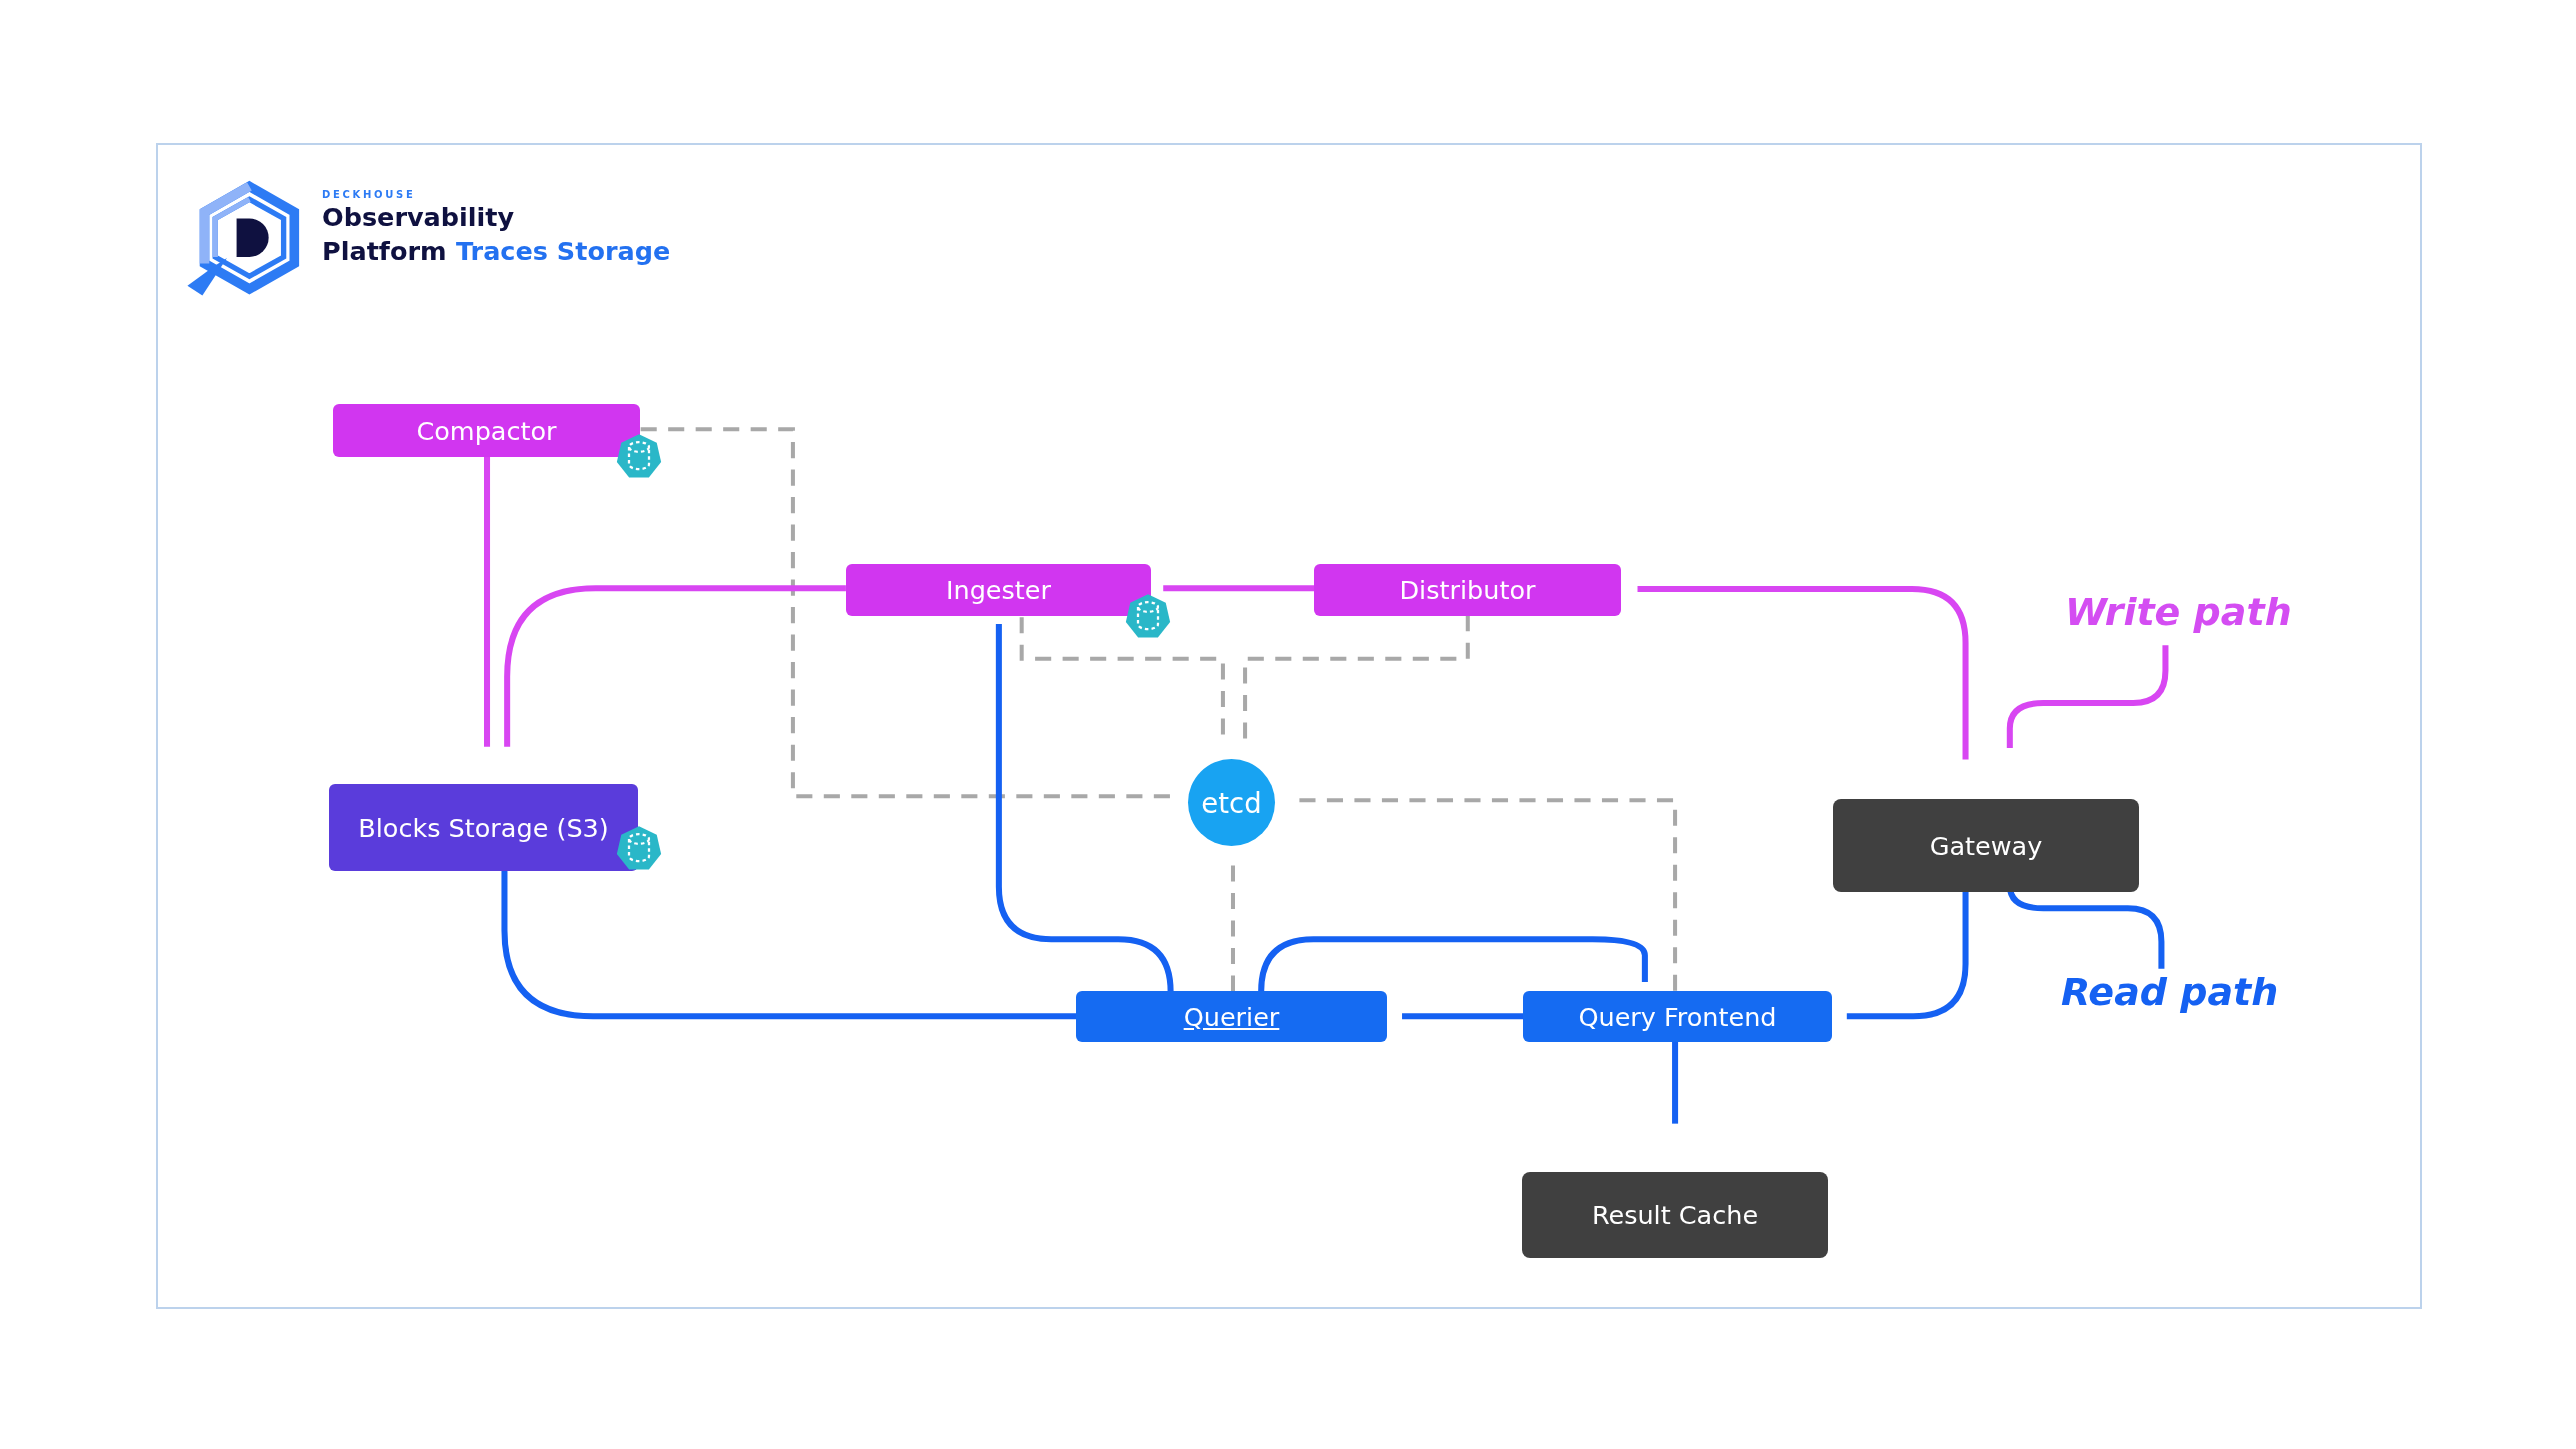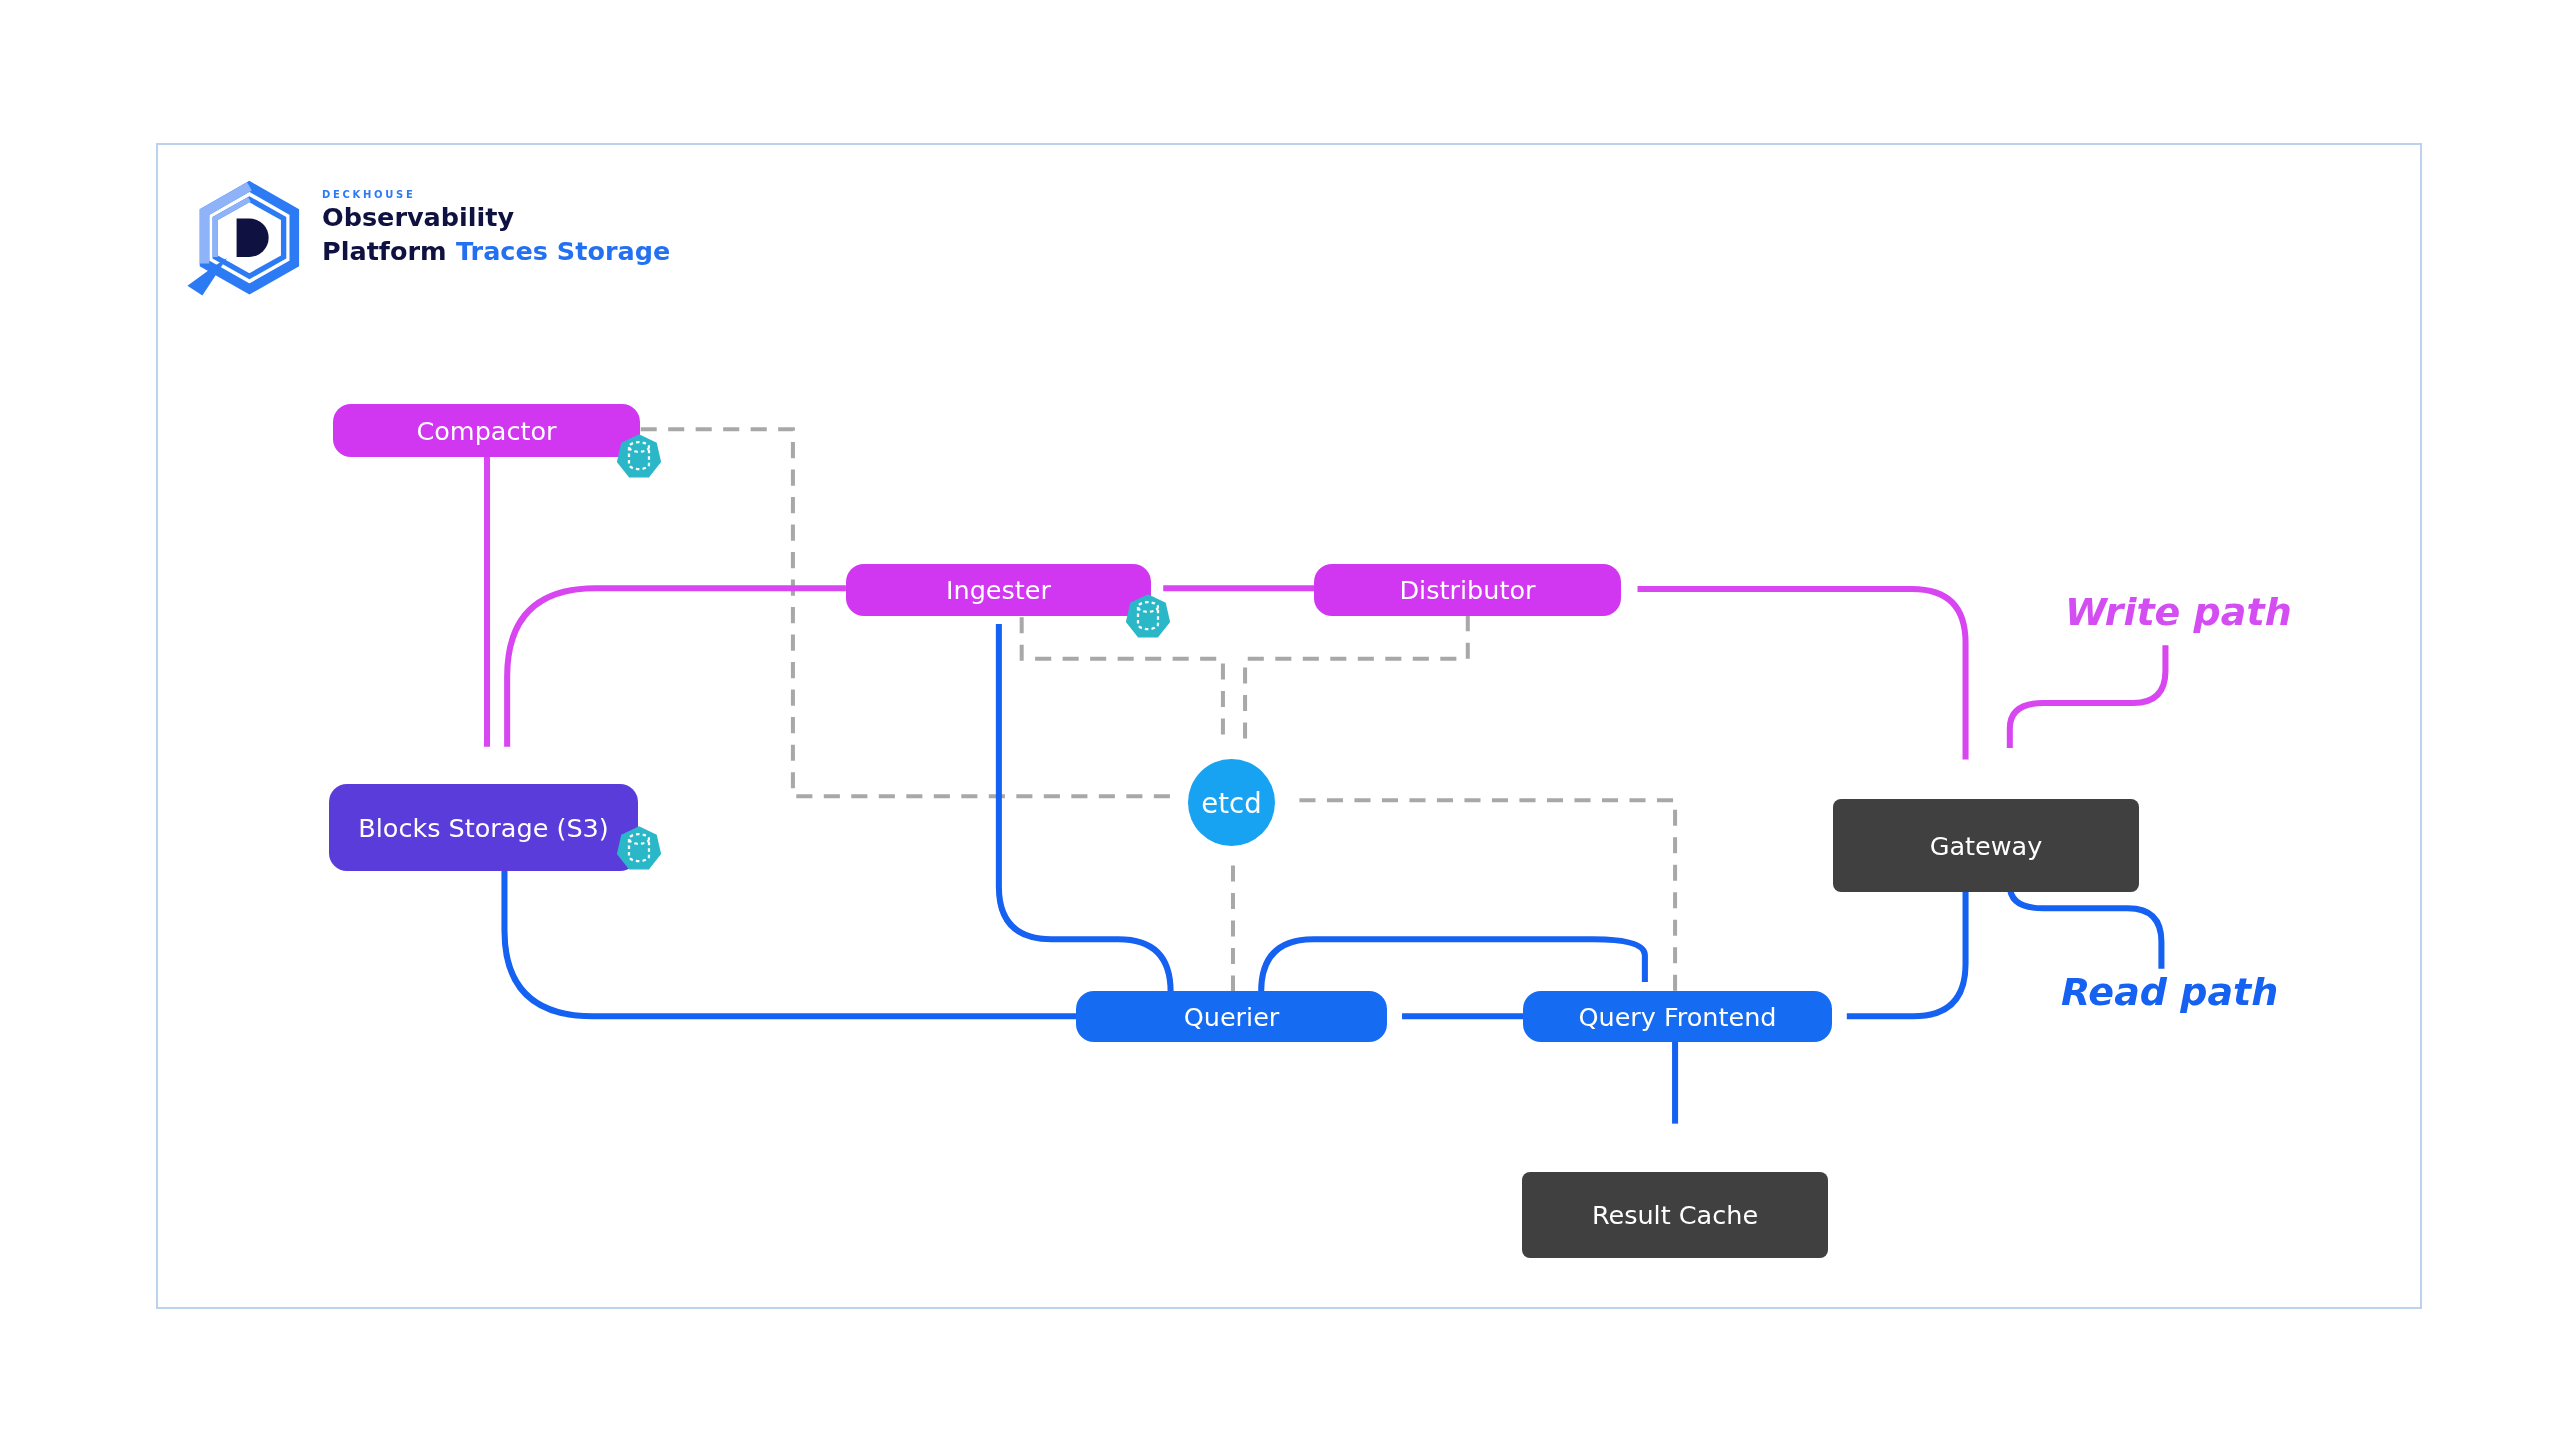--- a/index.html
+++ b/index.html
@@ -19,32 +19,32 @@
   .variant{color:#2371f0;margin-left:9.4px;}
   
   #edges{position:absolute;left:0;top:0;width:2576px;height:1449px;z-index:1;}
   #edges path{fill:none;}
   .edge-write{stroke:#d846f2;stroke-width:9px;}
   .edge-read{stroke:#1561f2;stroke-width:9px;}
   .edge-meta{stroke:#a8a8a8;stroke-width:6px;stroke-dasharray:24 17;}
   
   .node{
     position:absolute;display:flex;align-items:center;justify-content:center;
-    color:#ffffff;font-size:25.5px;border-radius:18px;z-index:2;text-align:center;
+    color:#ffffff;font-size:25.5px;border-radius:6px;z-index:2;text-align:center;
   }
   .magenta{background:#d136f0;}
   .purple{background:#5a3cdb;margin-top:25px;}
   .blue{background:#156bf2;}
   .dark{background:#404040;border-radius:8px;margin-top:40px;}
   #node-compactor{left:333px;top:404px;width:307px;height:53px;}
   #node-ingester{left:846px;top:564px;width:305px;height:52px;}
   #node-distributor{left:1314px;top:564px;width:307px;height:52px;}
   #node-blocks-storage{left:329px;top:759px;width:309px;height:87px;}
   #node-gateway{left:1833px;top:759px;width:306px;height:93px;}
-  #node-querier{left:1076px;top:991px;width:311px;height:51px;}
+  #node-querier{left:1076px;top:991px;width:311px;height:51px;text-decoration:underline;}
   #node-query-frontend{left:1523px;top:991px;width:309px;height:51px;}
   #node-result-cache{left:1522px;top:1132px;width:306px;height:86px;}
   #node-etcd{
     left:1188px;top:759px;width:87px;height:87px;border-radius:50%;
     background:#18a3f2;font-size:27.5px;
   }
   
   .badge{position:absolute;width:48px;height:54px;z-index:3;}
   #badge-compactor{left:615px;top:428px;}
   #badge-ingester{left:1124px;top:588px;}

